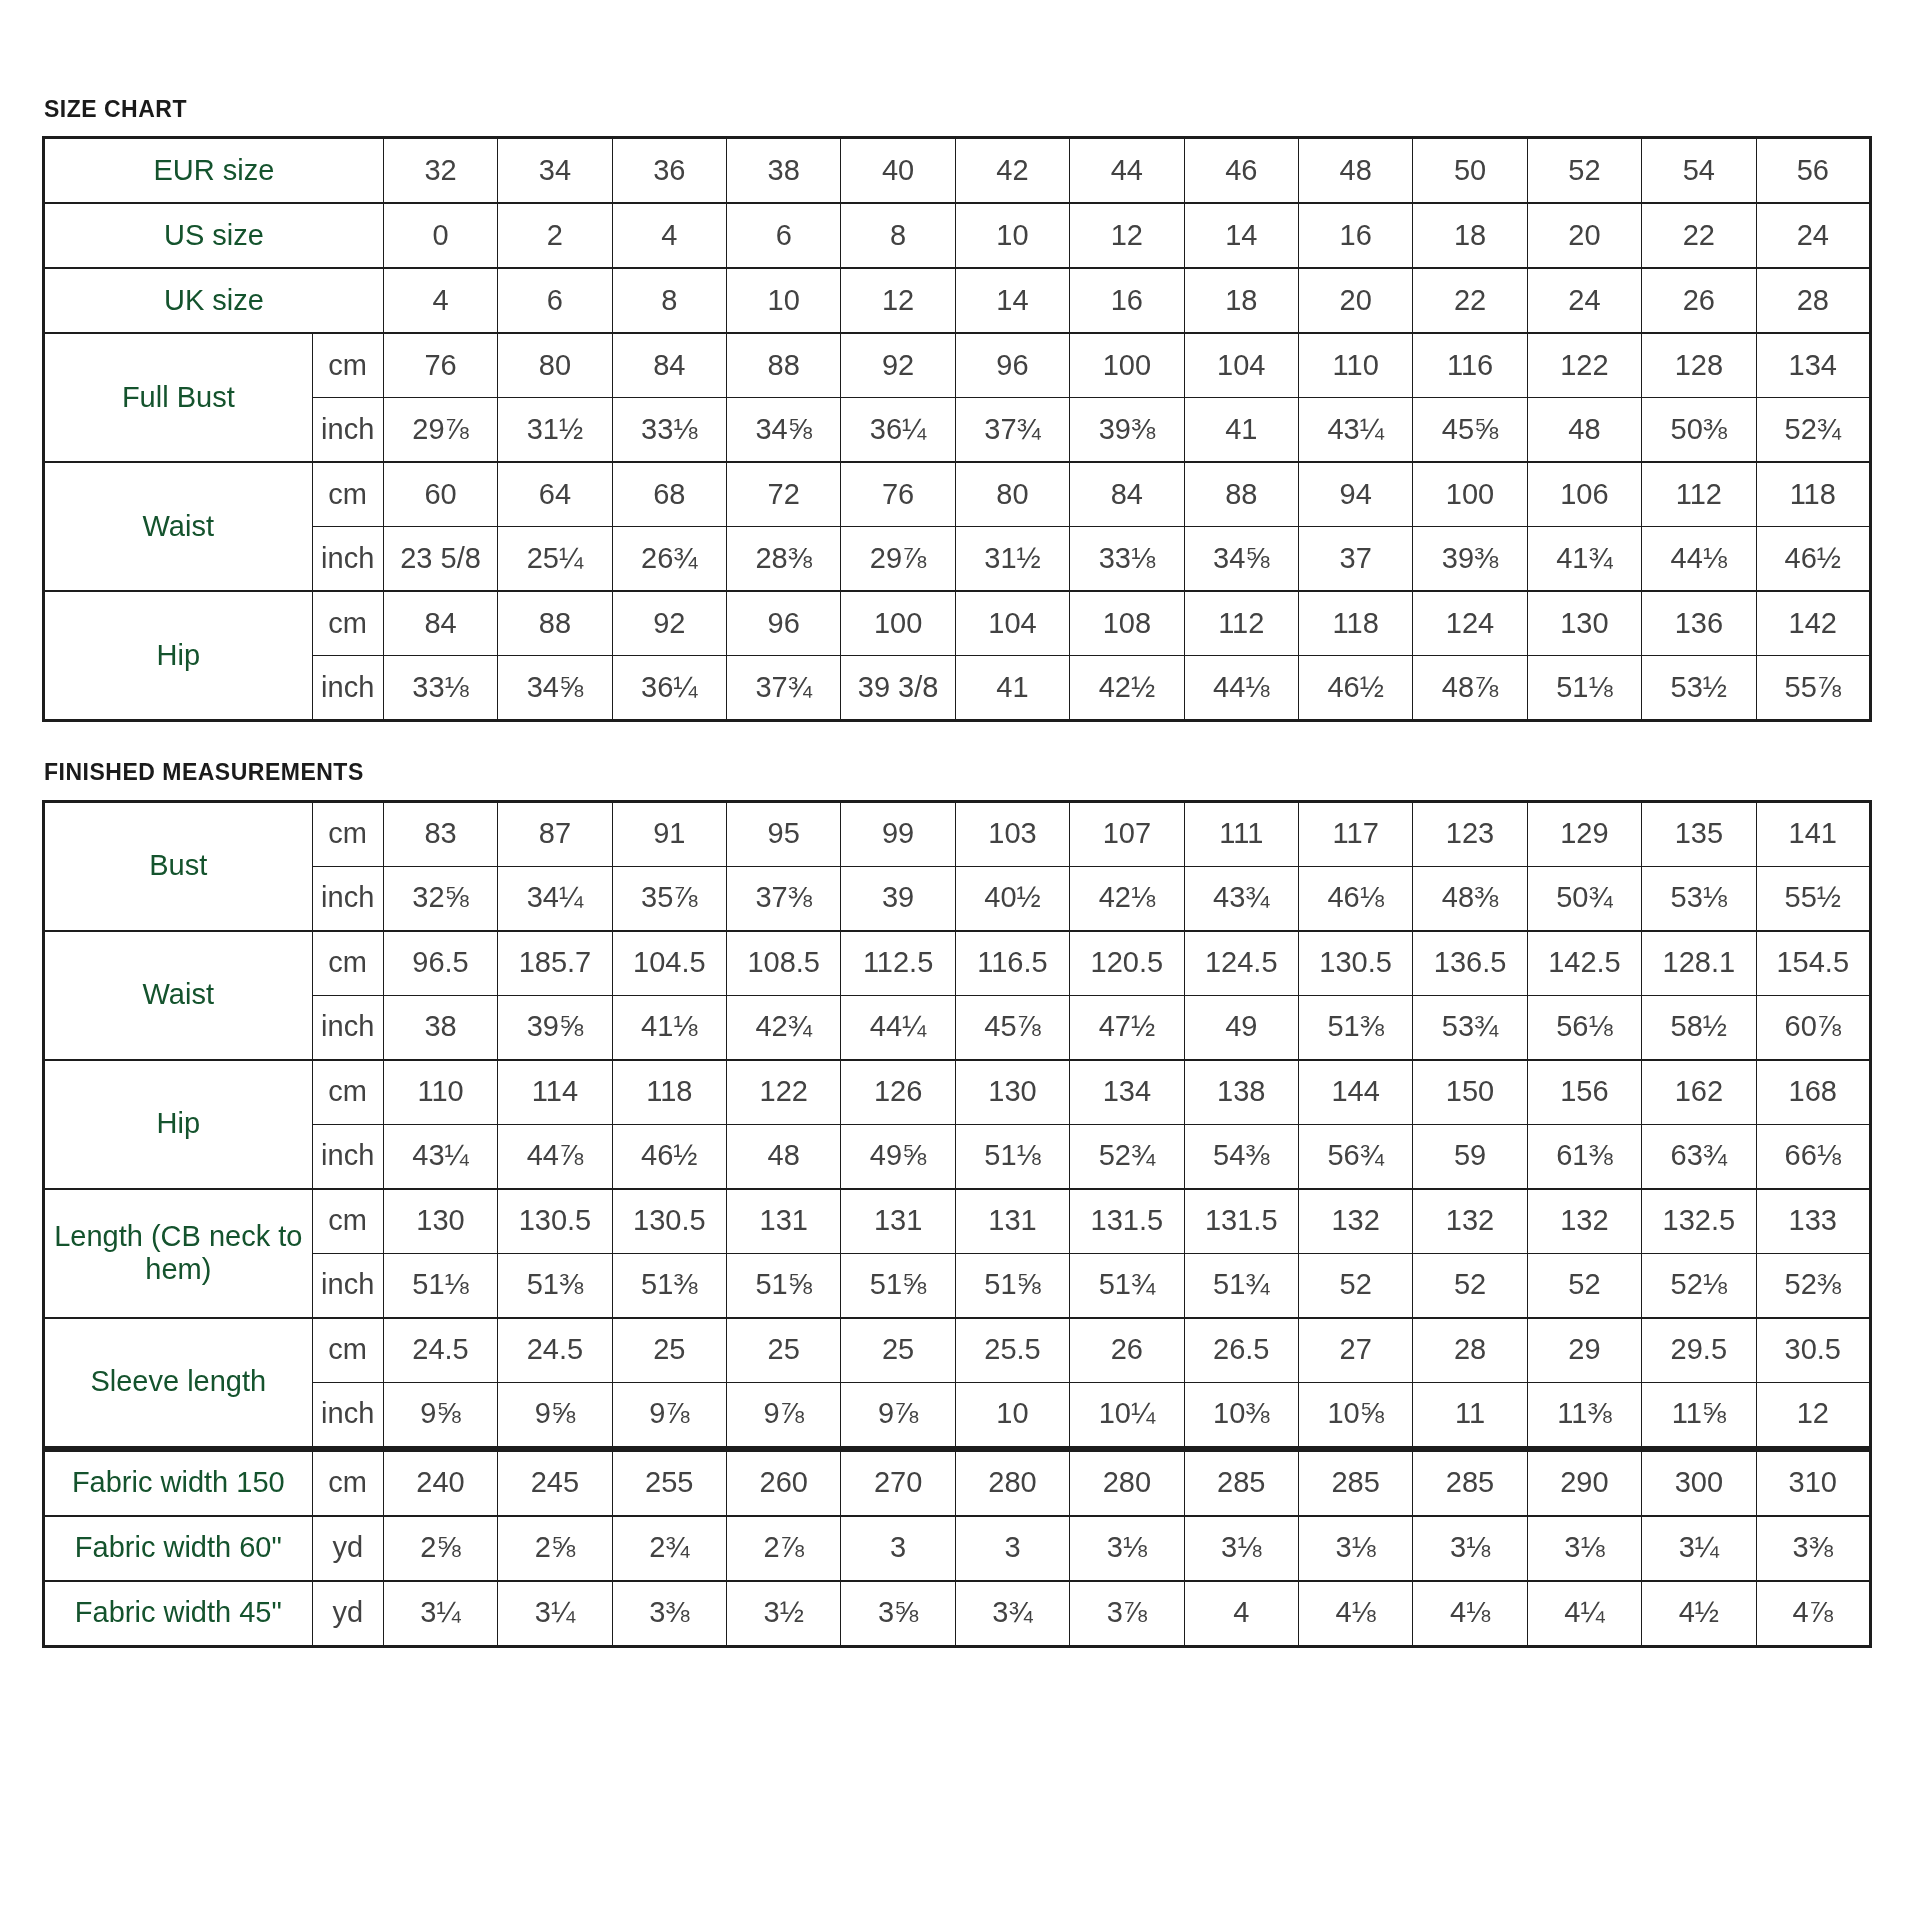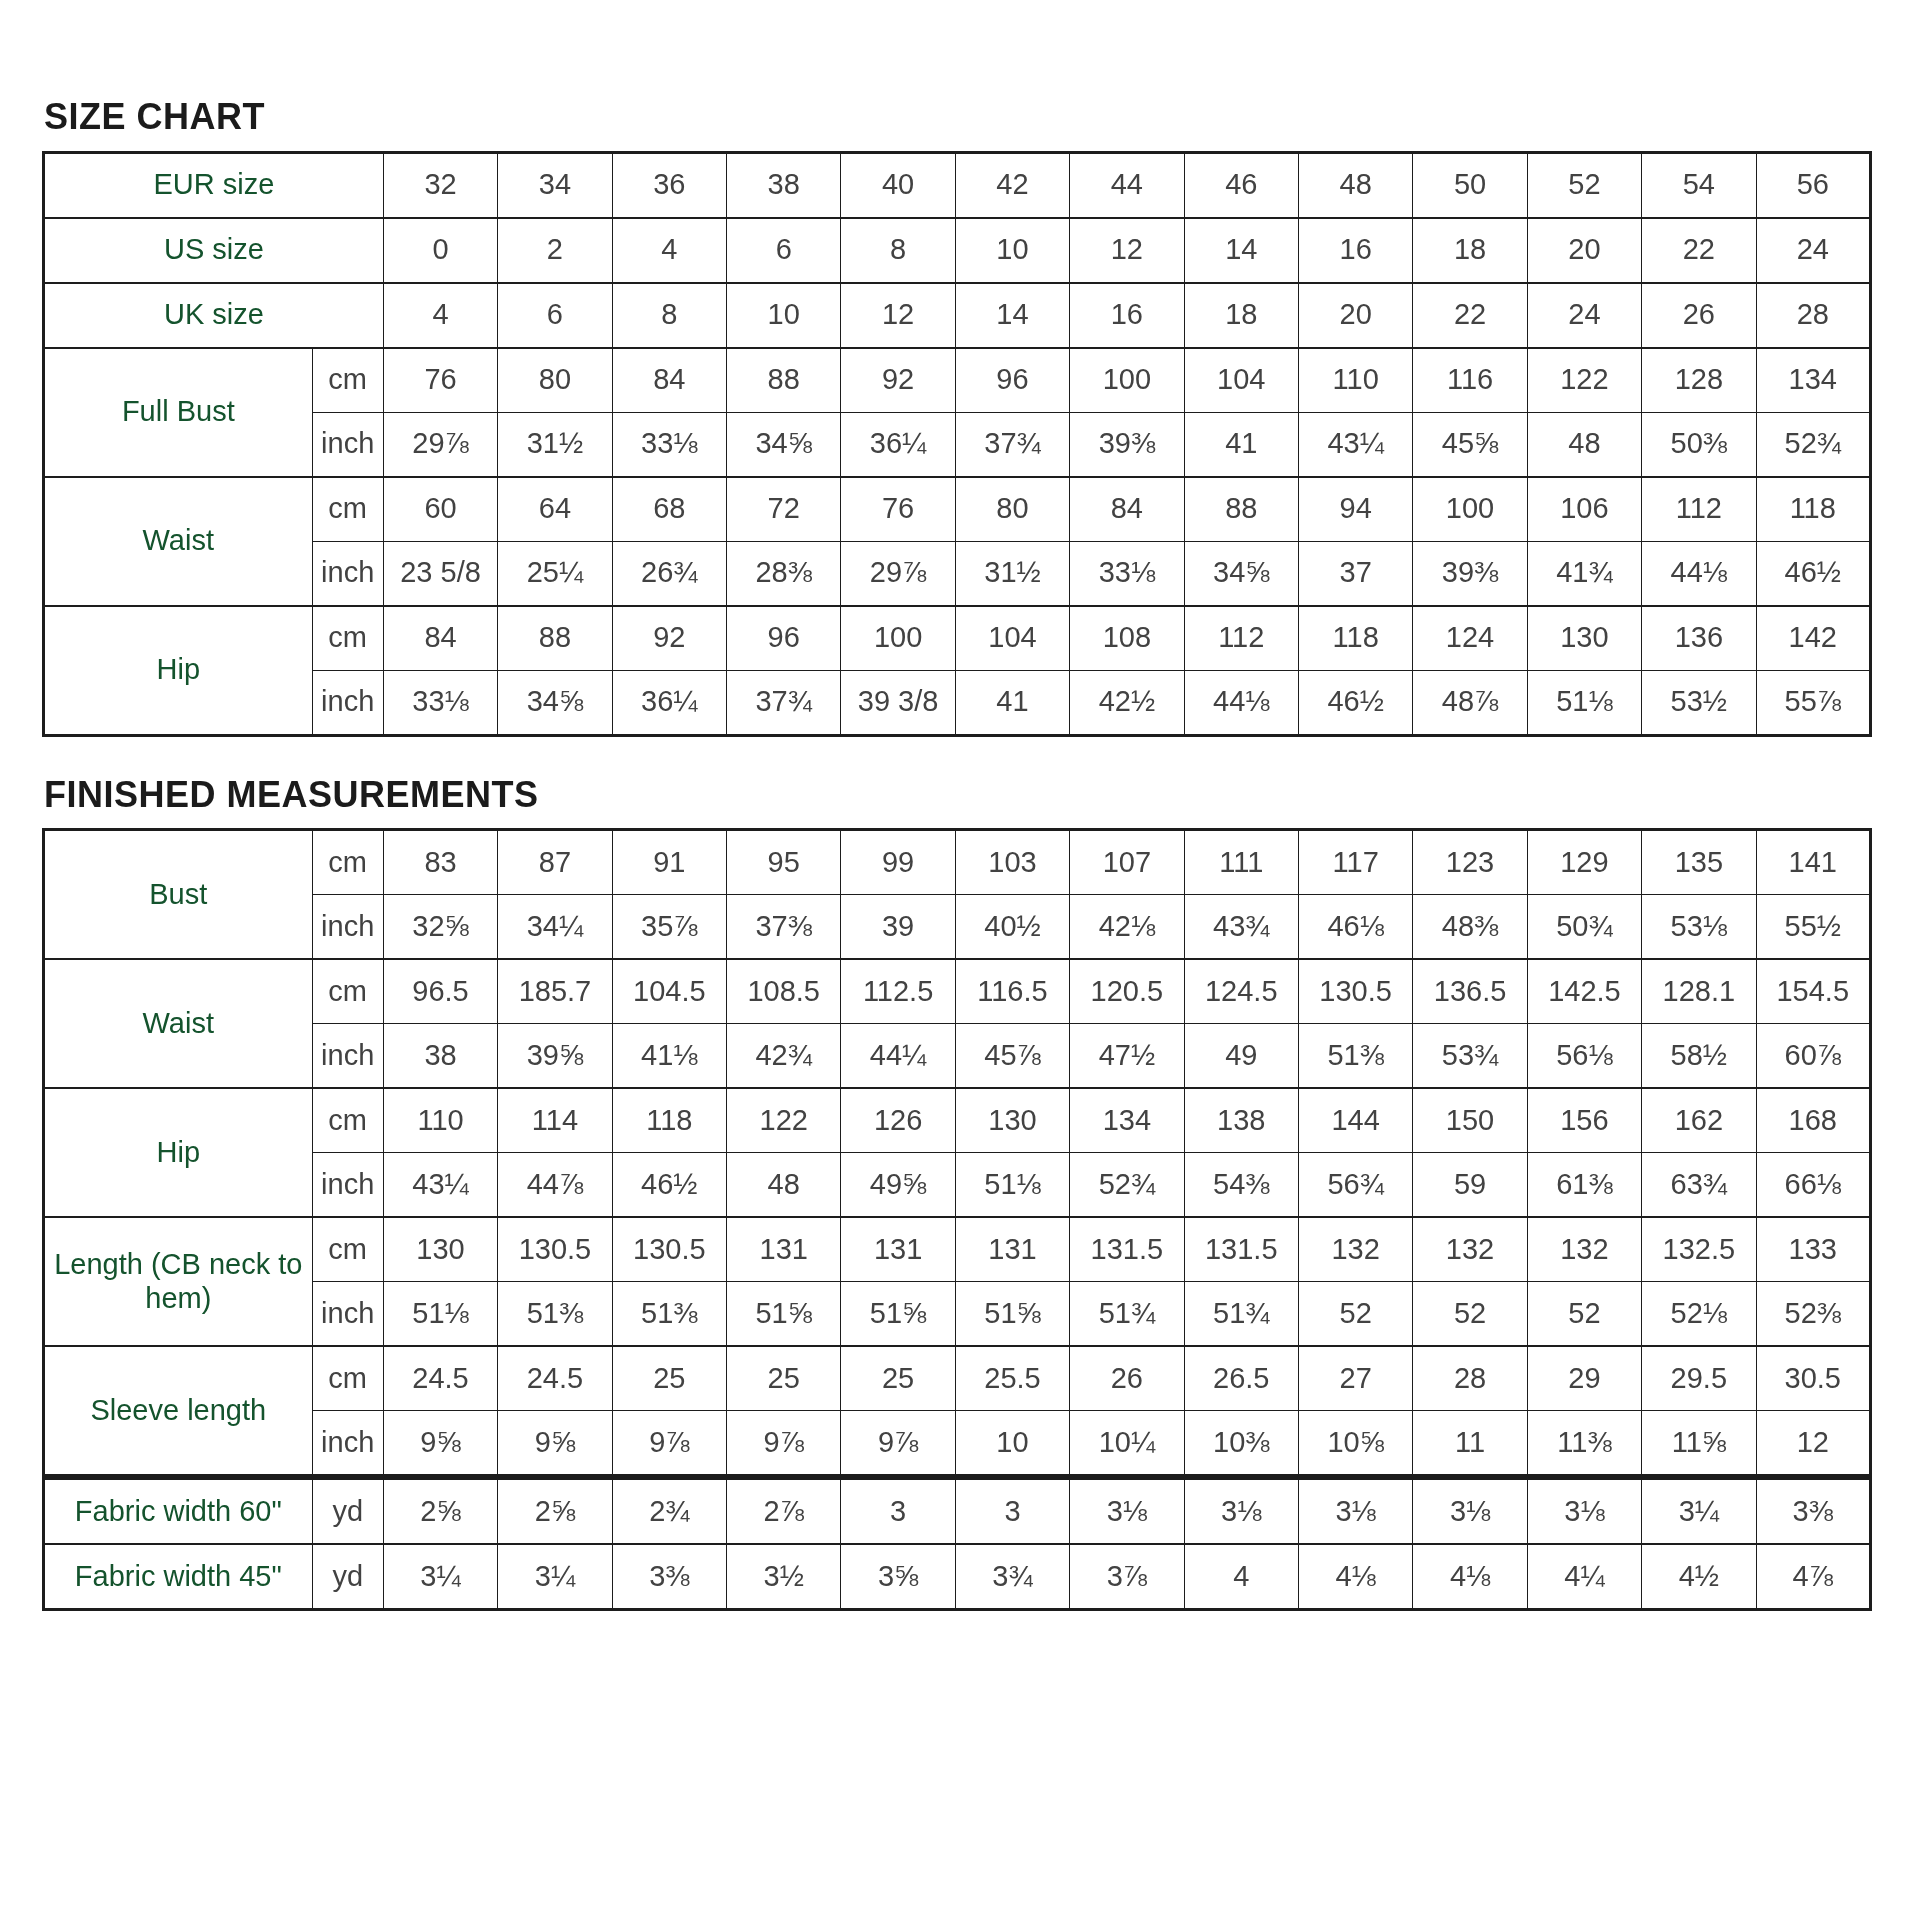--- a/index.html
+++ b/index.html
@@ -10,21 +10,21 @@
     height: 1927px;
     font-family: "Liberation Sans", sans-serif;
   }
   .page {
     position: absolute;
     left: 42px;
     top: 97px;
     width: 1830px;
   }
   .section-title {
-    font-size: 36px;
+    font-size: 23px;
     font-weight: 700;
     color: #1b1b1b;
     letter-spacing: 0.5px;
     margin: 0 0 14px 2px;
     line-height: 1.1;
   }
   .section-title.subsequent {
     margin-top: 38px;
   }
   table.data-table {
@@ -425,20 +425,37 @@
         <col style="width: 6.26154%;">
         <col style="width: 6.26154%;">
         <col style="width: 6.26154%;">
         <col style="width: 6.26154%;">
         <col style="width: 6.26154%;">
         <col style="width: 6.26154%;">
         <col style="width: 6.26154%;">
         <col style="width: 6.26154%;">
       </colgroup>
       <tbody>
+        <tr class="group-start">
+          <td class="label-cell" rowspan="1">Fabric width 150</td>
+          <td class="unit-cell">cm</td>
+          <td class="value-cell">240</td>
+          <td class="value-cell">245</td>
+          <td class="value-cell">255</td>
+          <td class="value-cell">260</td>
+          <td class="value-cell">270</td>
+          <td class="value-cell">280</td>
+          <td class="value-cell">280</td>
+          <td class="value-cell">285</td>
+          <td class="value-cell">285</td>
+          <td class="value-cell">285</td>
+          <td class="value-cell">290</td>
+          <td class="value-cell">300</td>
+          <td class="value-cell">310</td>
+        </tr>
         <tr class="group-start">
           <td class="label-cell" rowspan="1">Fabric width 60"</td>
           <td class="unit-cell">yd</td>
           <td class="value-cell">2⅝</td>
           <td class="value-cell">2⅝</td>
           <td class="value-cell">2¾</td>
           <td class="value-cell">2⅞</td>
           <td class="value-cell">3</td>
           <td class="value-cell">3</td>
           <td class="value-cell">3⅛</td>

